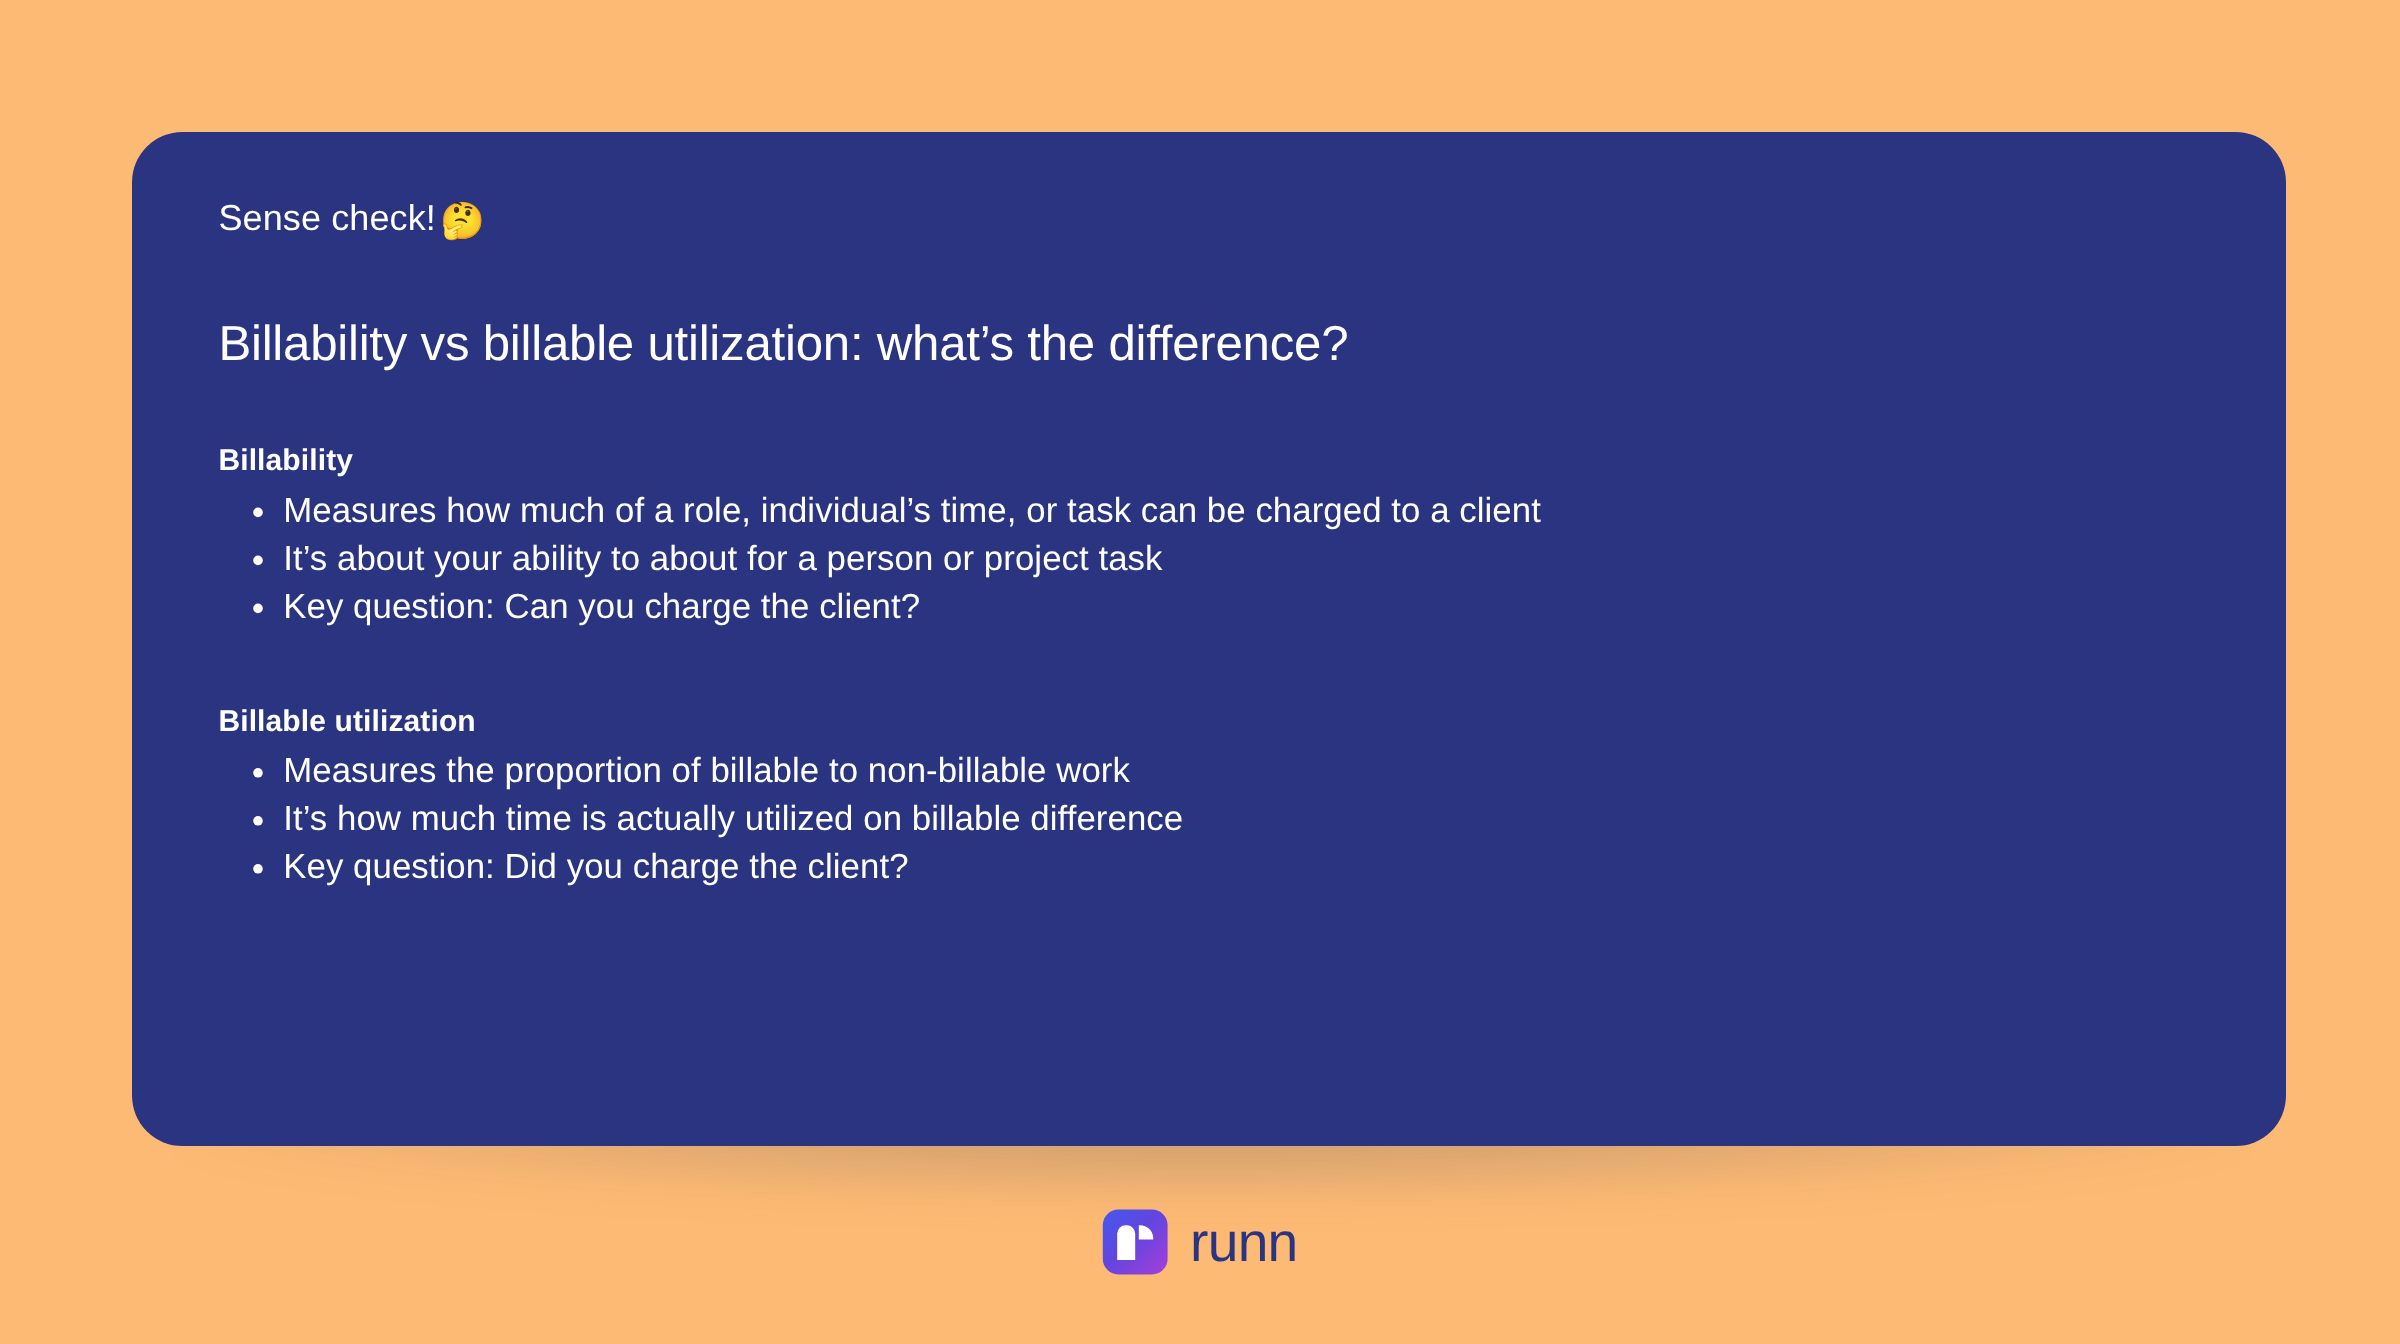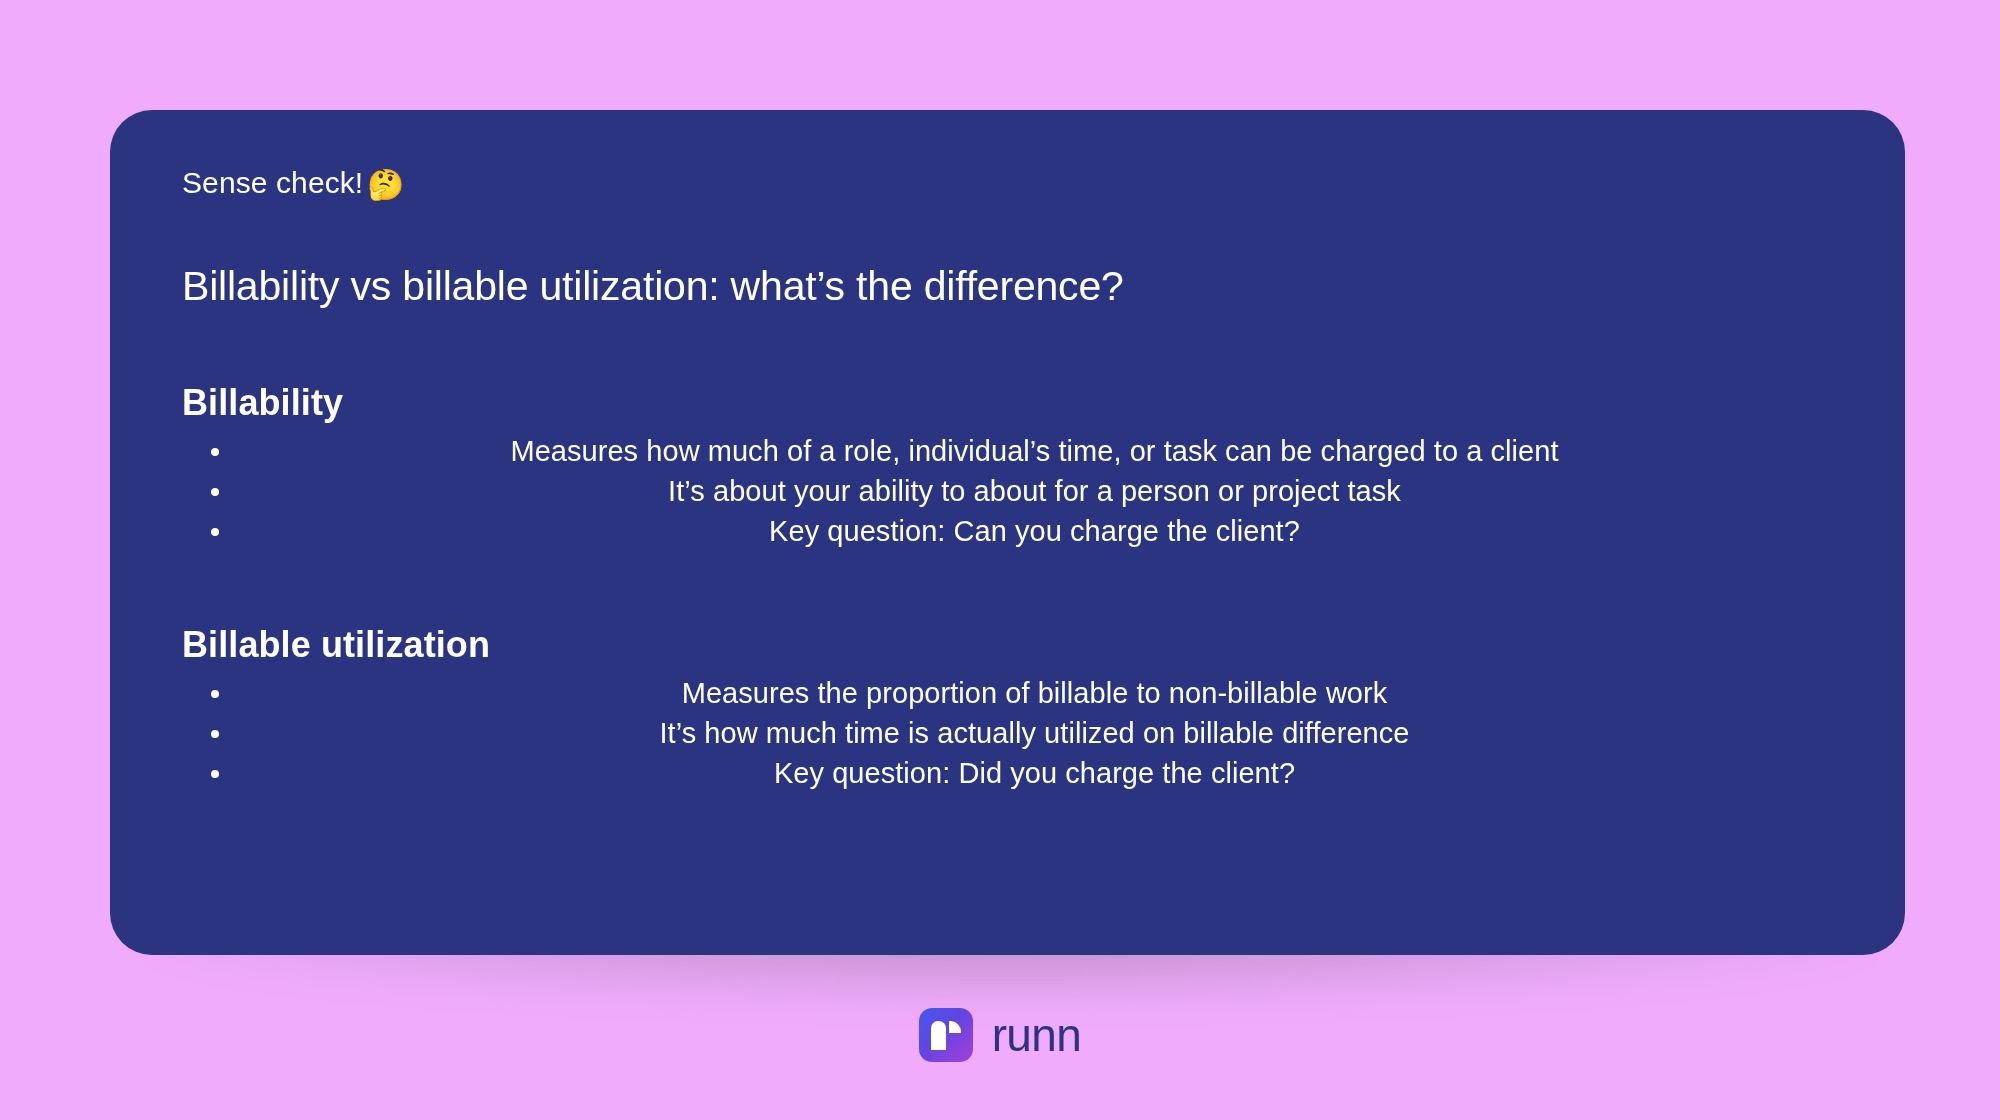--- a/index.html
+++ b/index.html
@@ -11,21 +11,21 @@
     height: 1120px;
     background: #ffffff;
     font-family: "Liberation Sans", sans-serif;
     overflow: hidden;
   }
 
   #stage {
     position: relative;
     width: 2000px;
     height: 1120px;
-    background: #f0abfc;
+    background: #fdba74;
   }
 
   
   .card-shadow {
     position: absolute;
     left: 150px;
     top: 880px;
     width: 1720px;
     height: 120px;
     border-radius: 50%;
@@ -79,42 +79,41 @@
 
   .section {
     padding-top: 54px;
   }
   .section.second {
     padding-top: 56px;
   }
 
   .section-title {
     color: #ffffff;
-    font-size: 36px;
+    font-size: 25px;
     font-weight: bold;
-    margin: 15px 0 6px 0;
+    margin: 4px 0 6px 0;
     letter-spacing: 0.1px;
     line-height: 1.25;
   }
 
   ul.bullets {
     list-style: none;
     margin: 0;
     padding: 0;
   }
   ul.bullets li {
     position: relative;
     color: #ffffff;
     font-size: 29px;
     font-weight: 400;
     line-height: 1.38;
     padding-left: 54px;
     margin: 0;
     letter-spacing: 0.05px;
-    text-align: center;
   }
   ul.bullets li .dot {
     position: absolute;
     left: 29px;
     top: 17px;
     width: 8px;
     height: 8px;
     border-radius: 50%;
     background: #ffffff;
   }

